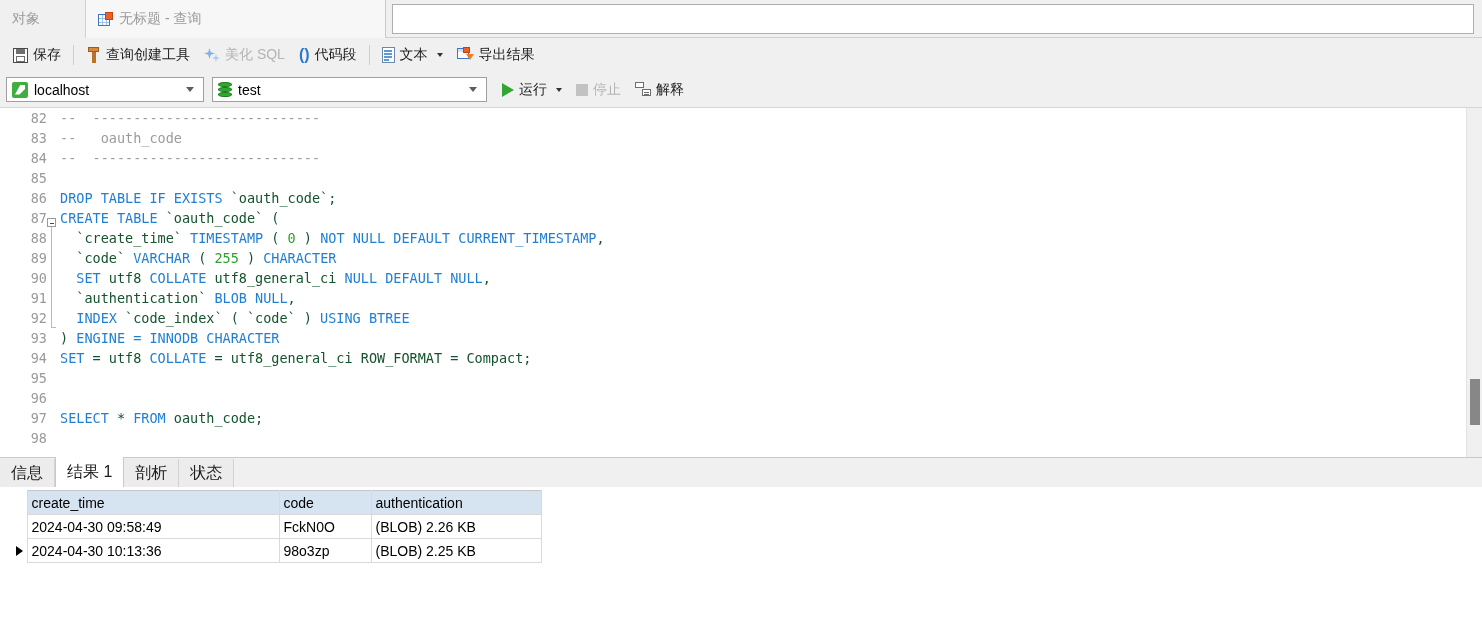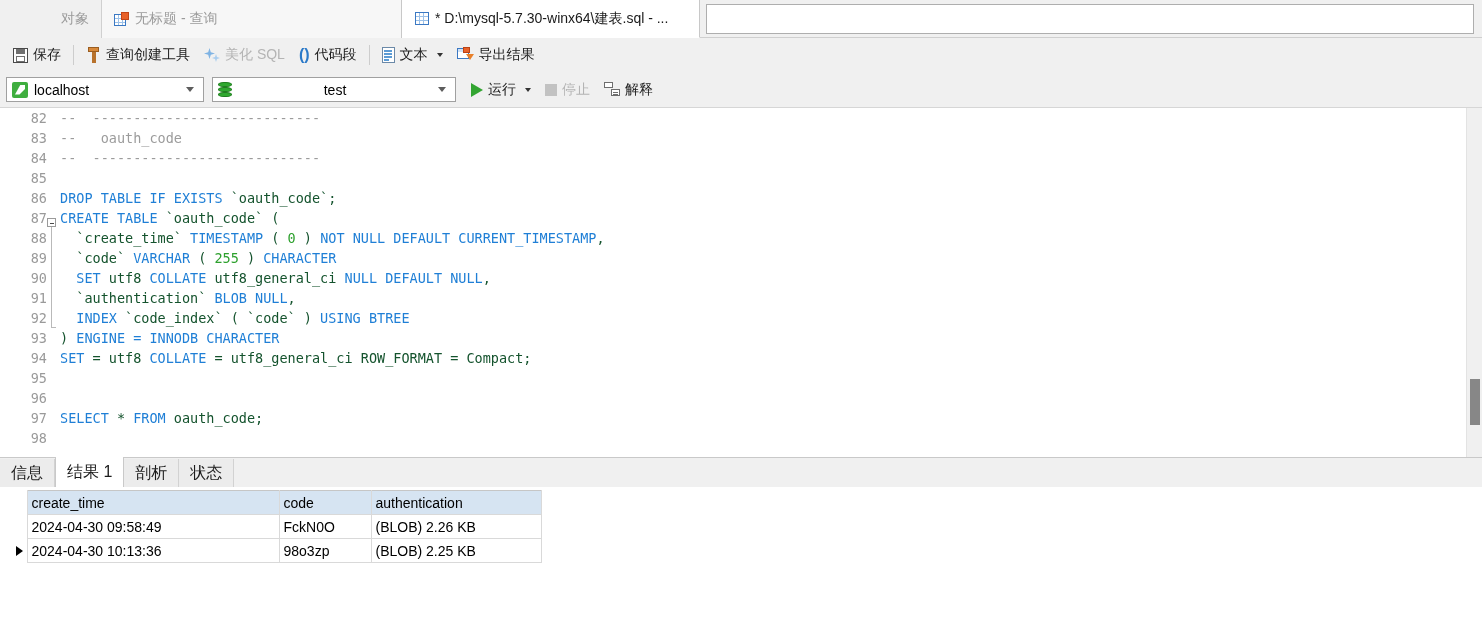--- a/index.html
+++ b/index.html
@@ -35,22 +35,22 @@
     gap: 5px;
     padding: 0 12px;
     box-sizing: border-box;
     height: 38px;
     font-size: 14px;
     color: #9a9a9a;
     cursor: default;
     border-right: 1px solid #d8d8d8;
   }
   .tab.obj {
-    width: 102px;
-    justify-content: flex-end;
+    width: 86px;
+    justify-content: flex-start;
     background: #f0f0f0;
     border-right: 1px solid #d0d0d0;
   }
   .tab.query {
     width: 300px;
     background: #f7f7f7;
     border-right: 1px solid #c8c8c8;
   }
   .tab.active-tab {
     width: 298px;
@@ -223,21 +223,21 @@
     border: 1px solid #a0a0a0;
     box-sizing: border-box;
     display: flex;
     align-items: center;
     padding: 0 2px 0 5px;
     gap: 6px;
     font-size: 14px;
     cursor: default;
   }
   .combo.host { width: 198px; }
-  .combo.db { width: 244px; margin-left: 8px; text-align: center; }
+  .combo.db { width: 275px; margin-left: 8px; }
   .combo .val { flex: 1; white-space: nowrap; overflow: hidden; }
   .chev {
     width: 0; height: 0;
     border-left: 4.5px solid transparent;
     border-right: 4.5px solid transparent;
     border-top: 5px solid #5d5d5d;
     margin-right: 7px;
   }
 
   
@@ -422,26 +422,20 @@
 <div class="tabstrip">
   <div class="tab obj">
     <span class="tab-label">对象</span>
   </div>
   <div class="tab query">
     <span class="ico-tbl">
         <span class="g"></span>
         <span class="r"></span>
       </span>
     <span class="tab-label">无标题 - 查询</span>
-  </div>
-  <div class="tab active-tab">
-    <span class="ico-tbl plain">
-        <span class="g"></span>
-      </span>
-    <span class="tab-label">* D:\mysql-5.7.30-winx64\建表.sql - ...</span>
   </div>
   <div class="tab-rest">
     <div class="tab-rest-inner"></div>
   </div>
 </div>
 
 <div class="toolbar">
   <div class="tb-item">
     <span class="ico-save">
         <span class="body"></span>

